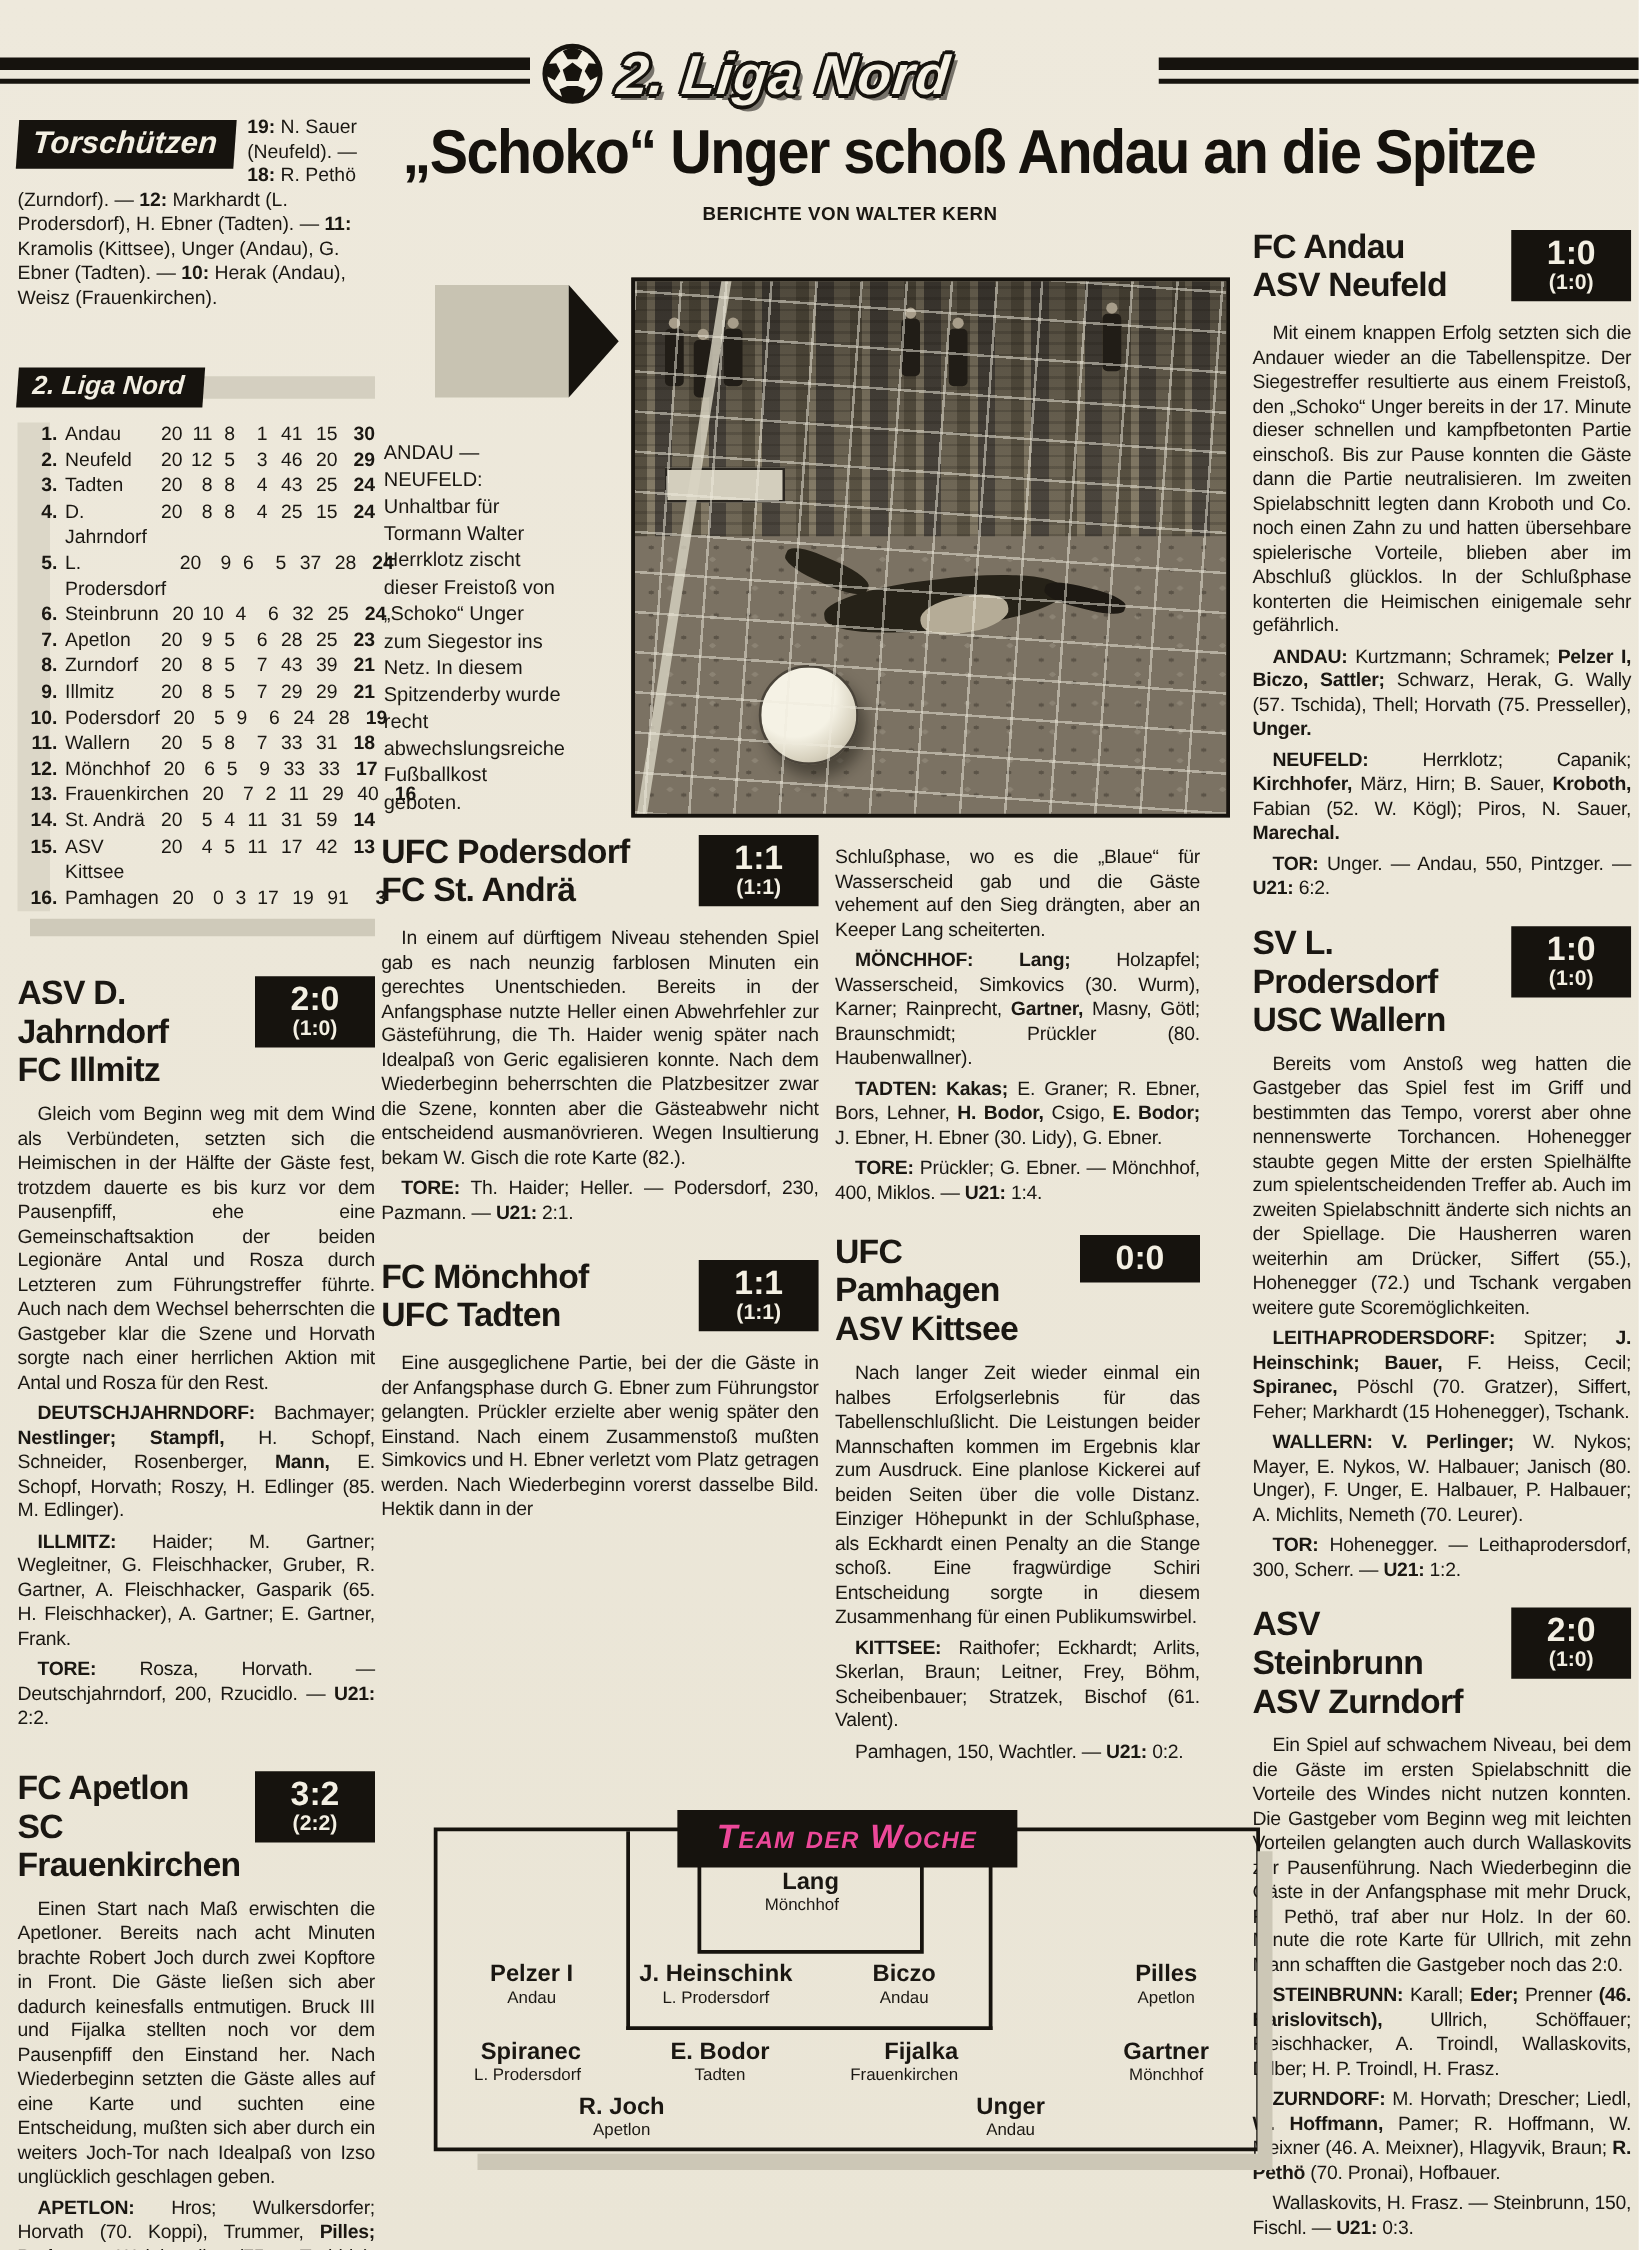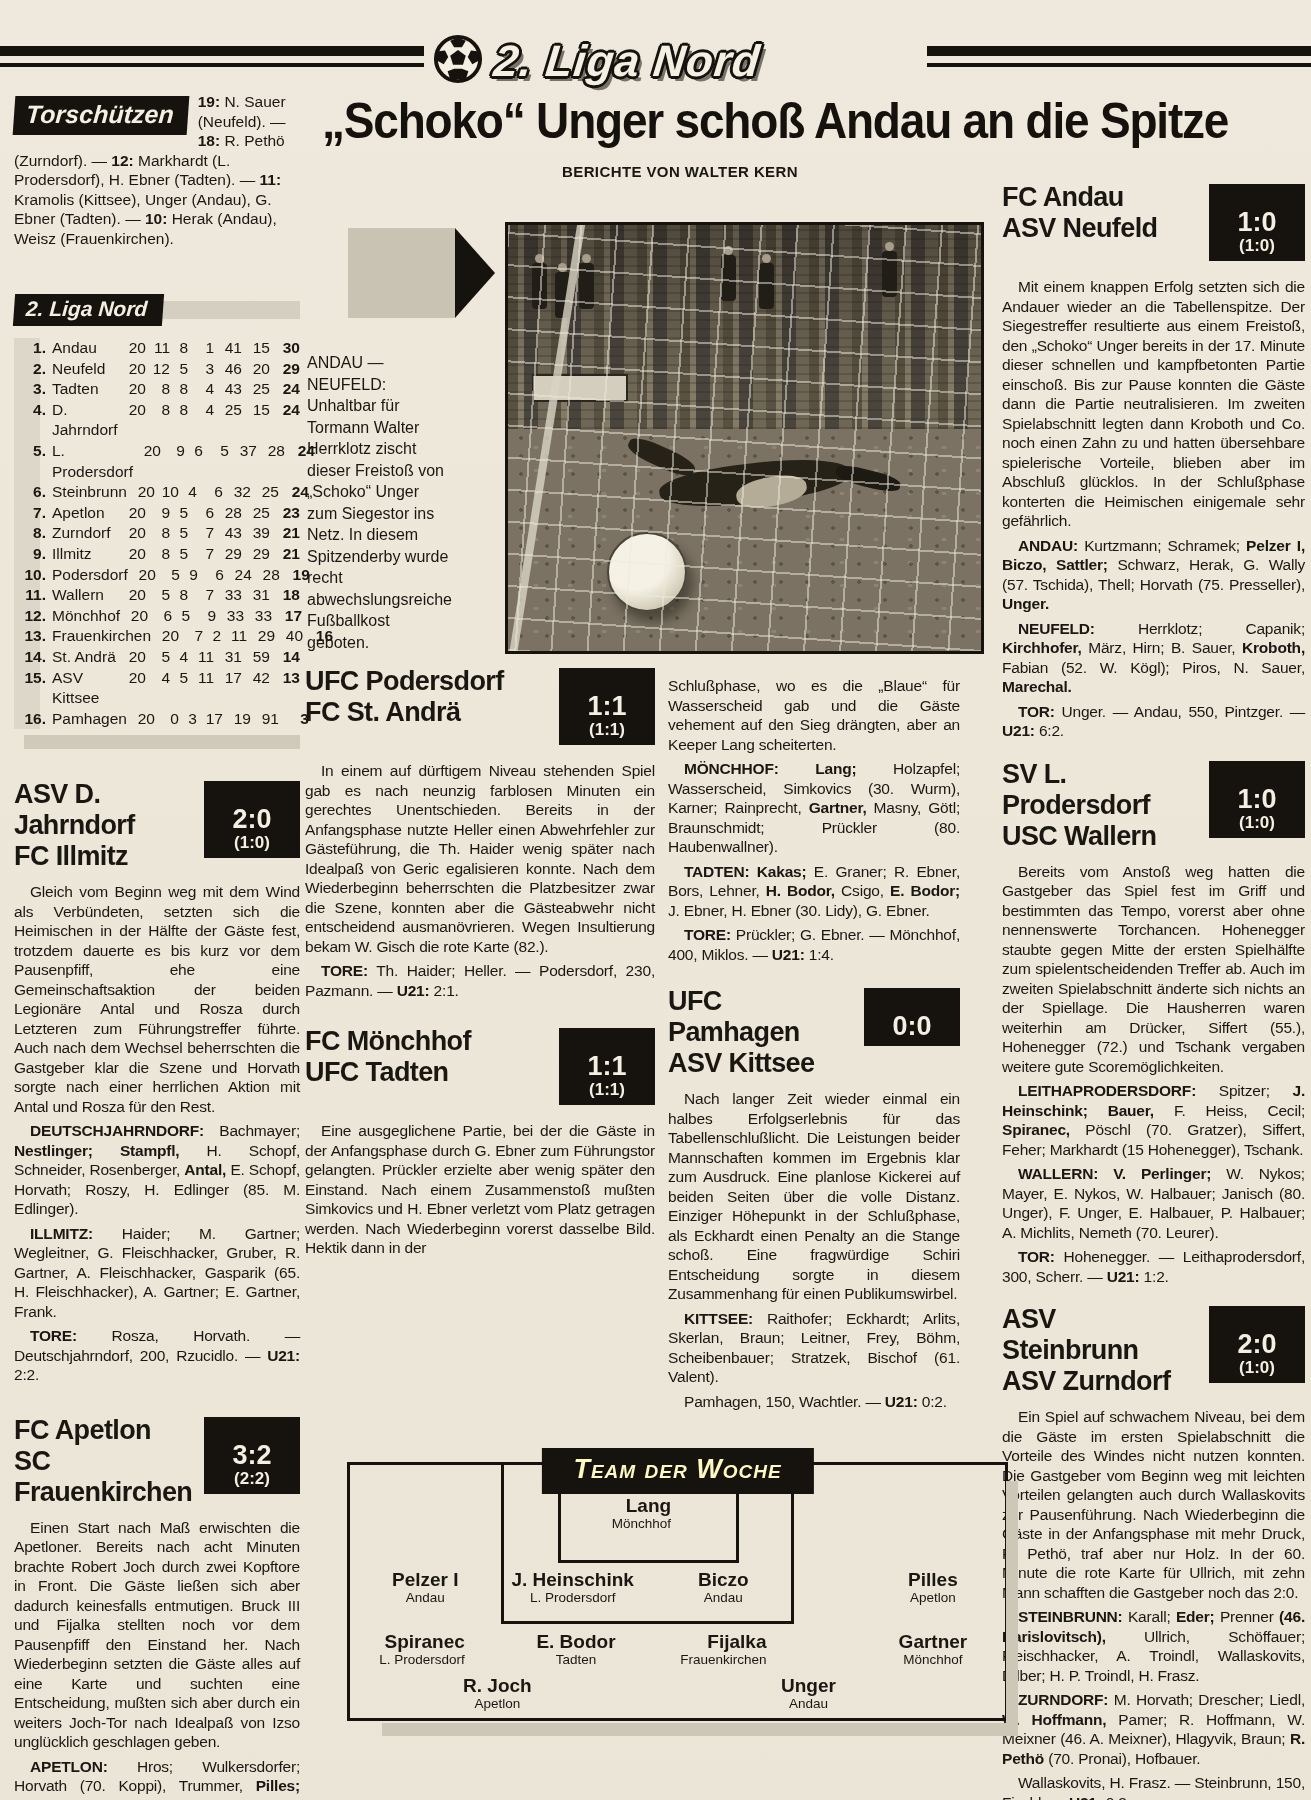--- a/index.html
+++ b/index.html
@@ -44,21 +44,21 @@
   .srow .c-pts{font-weight:bold;}
   .st-shadow{height:14px;background:#cfcaba;margin-top:6px;margin-left:10px;}
   
   .art{clear:both;}
   .art + .art{margin-top:30px;}
   .col1 .art:first-of-type{margin-top:30px;}
   .mhead{overflow:hidden;margin-bottom:10px;}
   .mnames{font-size:27px;font-weight:bold;line-height:31px;letter-spacing:-0.6px;}
   .badge{float:right;background:#16130e;color:#f3efe2;text-align:center;min-width:84px;
     padding:5px 6px 6px 6px;margin:2px 0 6px 10px;}
-  .badge .bs{font-size:27px;font-weight:bold;line-height:27px;margin-top:20px;}
+  .badge .bs{font-size:27px;font-weight:bold;line-height:27px;}
   .badge .bh{font-size:17px;font-weight:bold;line-height:19px;}
   .art p{margin:0 0 5px 0;font-size:15.5px;line-height:19.5px;text-align:justify;
     text-indent:16px;letter-spacing:-0.2px;}
   .art p.noindent{text-indent:0;}
   
   .arrow-graphic{position:absolute;left:348px;top:228px;width:146px;height:90px;}
   .arrow-graphic .g-box{position:absolute;left:0;top:0;width:107px;height:90px;background:#c8c3b2;}
   .arrow-graphic .g-tri{position:absolute;left:107px;top:0;width:0;height:0;
     border-top:45px solid transparent;border-bottom:45px solid transparent;border-left:40px solid #16130e;}
   .caption{position:absolute;left:307px;top:352px;width:146px;
@@ -96,21 +96,21 @@
   .col3{left:668px;top:676px;width:292px;}
   .col4{left:1002px;top:182px;width:303px;}
   .col2 .art + .art{margin-top:26px;}
   .col3 .art + .art{margin-top:22px;}
   .col4 .art + .art{margin-top:18px;}
   
   .team-box{position:absolute;left:347px;top:1462px;width:655px;height:253px;border:3px solid #16130e;}
   .tw-shadow-b{position:absolute;left:32px;right:-11px;bottom:-18px;height:13px;background:#ccc7b6;}
   .tw-shadow-r{position:absolute;right:-13px;top:16px;bottom:-18px;width:12px;background:#ccc7b6;}
   .tw-banner{position:absolute;left:50%;top:-17px;transform:translateX(-50%);background:#16130e;
-    color:#fef9c3;font-style:italic;font-weight:bold;font-variant:small-caps;font-size:27px;
+    color:#ec4899;font-style:italic;font-weight:bold;font-variant:small-caps;font-size:27px;
     letter-spacing:1px;padding:6px 32px 9px 32px;white-space:nowrap;z-index:3;}
   .pitch-penalty{position:absolute;left:23%;top:0;width:43.8%;height:156px;
     border:3px solid #16130e;border-top:none;z-index:1;}
   .pitch-goal{position:absolute;left:31.8%;top:24px;width:26.6%;height:68px;border:3px solid #16130e;z-index:1;}
   .slot{position:absolute;transform:translateX(-50%);text-align:center;z-index:2;white-space:nowrap;}
   .slot .pname{font-size:19px;font-weight:bold;line-height:21px;text-align:right;}
   .slot .pclub{font-size:13.5px;line-height:16px;}
 </style>
 </head>
 <body>
@@ -339,21 +339,21 @@
     <div>
         <article class="art">
           <div class="mhead">
             <div class="badge">
               <div class="bs">2:0</div>
               <div class="bh">(1:0)</div>
             </div>
             <div class="mnames">ASV D. Jahrndorf<br>FC Illmitz</div>
           </div>
           <p>Gleich vom Beginn weg mit dem Wind als Verbündeten, setzten sich die Heimischen in der Hälfte der Gäste fest, trotzdem dauerte es bis kurz vor dem Pausenpfiff, ehe eine Gemeinschaftsaktion der beiden Legionäre Antal und Rosza durch Letzteren zum Führungstreffer führte. Auch nach dem Wechsel beherrschten die Gastgeber klar die Szene und Horvath sorgte nach einer herrlichen Aktion mit Antal und Rosza für den Rest.</p>
-          <p><b>DEUTSCHJAHRNDORF:</b> Bachmayer; <b>Nestlinger; Stampfl,</b> H. Schopf, Schneider, Rosenberger, <b>Antal,</b> E. Schopf, Horvath; Roszy, H. Edlinger (85. M. Edlinger).</p>
+          <p><b>DEUTSCHJAHRNDORF:</b> Bachmayer; <b>Nestlinger; Stampfl,</b> H. Schopf, Schneider, Rosenberger, <b>Mann,</b> E. Schopf, Horvath; Roszy, H. Edlinger (85. M. Edlinger).</p>
           <p><b>ILLMITZ:</b> Haider; M. Gartner; Wegleitner, G. Fleischhacker, Gruber, R. Gartner, A. Fleischhacker, Gasparik (65. H. Fleischhacker), A. Gartner; E. Gartner, Frank.</p>
           <p><b>TORE:</b> Rosza, Horvath. — Deutschjahrndorf, 200, Rzucidlo. — <b>U21:</b> 2:2.</p>
         </article>
         <article class="art">
           <div class="mhead">
             <div class="badge">
               <div class="bs">3:2</div>
               <div class="bh">(2:2)</div>
             </div>
             <div class="mnames">FC Apetlon<br>SC Frauenkirchen</div>

